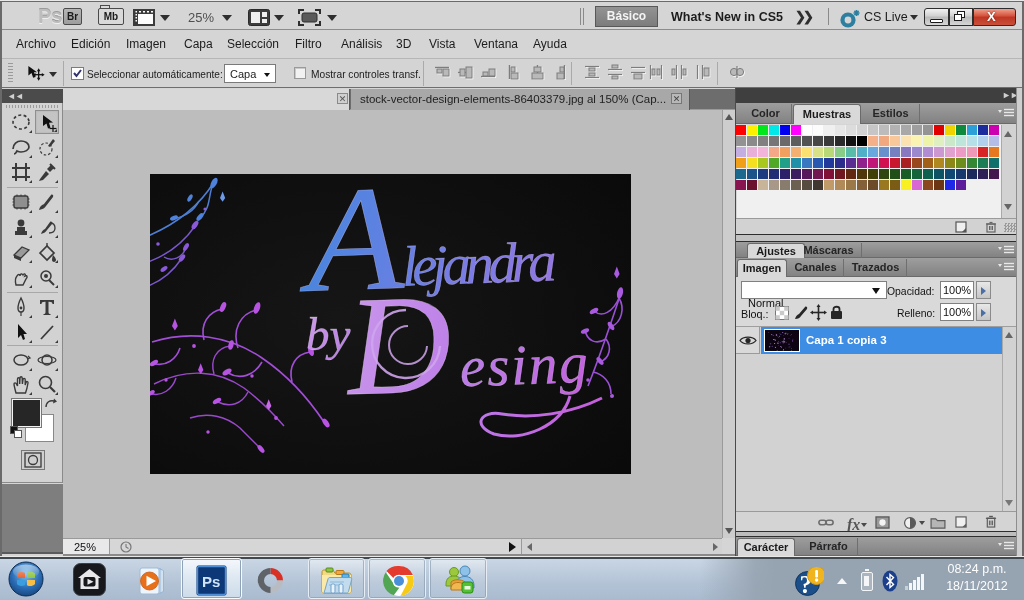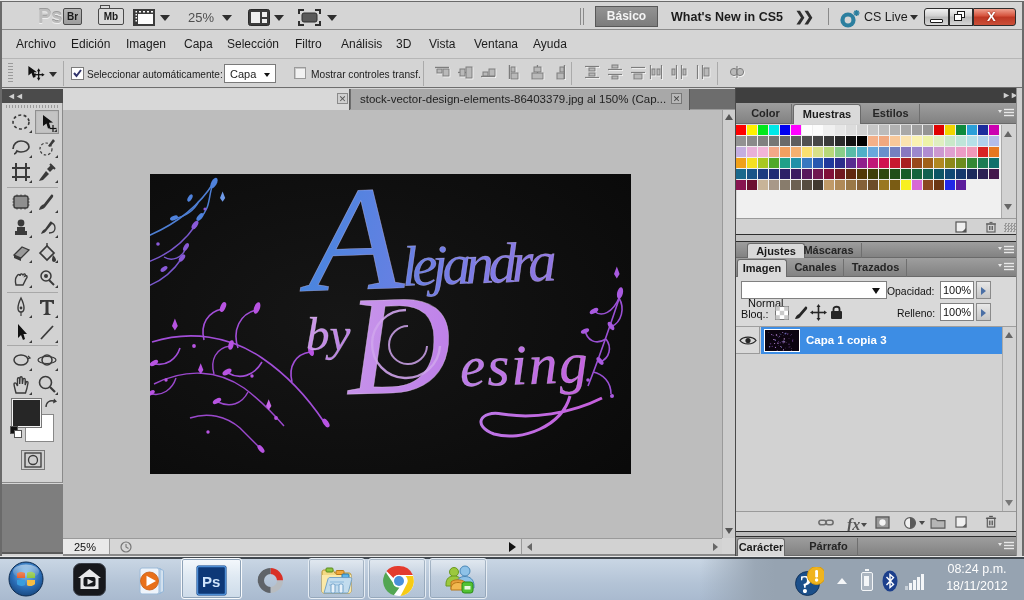--- a/index.html
+++ b/index.html
@@ -973,21 +973,21 @@
       <line x1="4.5" y1="1.5" x2="8.5" y2="1.5" stroke="#555" stroke-width="1.3"></line>
       <g stroke="#555">
         <line x1="4.8" y1="6" x2="4.8" y2="11"></line>
         <line x1="6.5" y1="6" x2="6.5" y2="11"></line>
         <line x1="8.2" y1="6" x2="8.2" y2="11"></line>
       </g>
     </svg>
   </div>
 <div class="abs" style="left:736px;top:531px;width:286px;height:6px;background:#bdbdbd;border-top:1px solid #2e2e2e;border-bottom:1px solid #2e2e2e;"></div>
 <div class="abs" style="left:736px;top:537px;width:286px;height:19px;background:linear-gradient(#9e9e9e,#828282);border-bottom:1px solid #6a6a6a;">
-    <div class="abs" style="left:1px;top:1px;width:48px;height:18px;background:#d9d9d9;border:1px solid #6a6a6a;border-bottom:none;border-radius:3px 3px 0 0;color:#1a1a1a;font-size:11px;font-weight:bold;text-align:center;line-height:17px;">Carácter</div>
+    <div class="abs" style="left:1px;top:1px;width:58px;height:18px;background:#d9d9d9;border:1px solid #6a6a6a;border-bottom:none;border-radius:3px 3px 0 0;color:#1a1a1a;font-size:11px;font-weight:bold;text-align:center;line-height:17px;">Carácter</div>
     <div class="abs" style="left:64px;top:1px;width:58px;height:18px;border-right:1px solid #6f6f6f;color:#252525;font-size:11px;font-weight:bold;text-align:center;line-height:17px;">Párrafo</div>
     <svg class="abs" style="left:262px;top:4px;" width="16" height="10" viewBox="0 0 16 10">
       <path d="M0 2 L4 2 L2 5 Z" fill="#e8e8e8"></path>
       <g stroke="#e8e8e8" stroke-width="1.4">
         <line x1="6" y1="1.5" x2="16" y2="1.5"></line>
         <line x1="6" y1="4.5" x2="16" y2="4.5"></line>
         <line x1="6" y1="7.5" x2="16" y2="7.5"></line>
       </g>
     </svg>
   </div>

